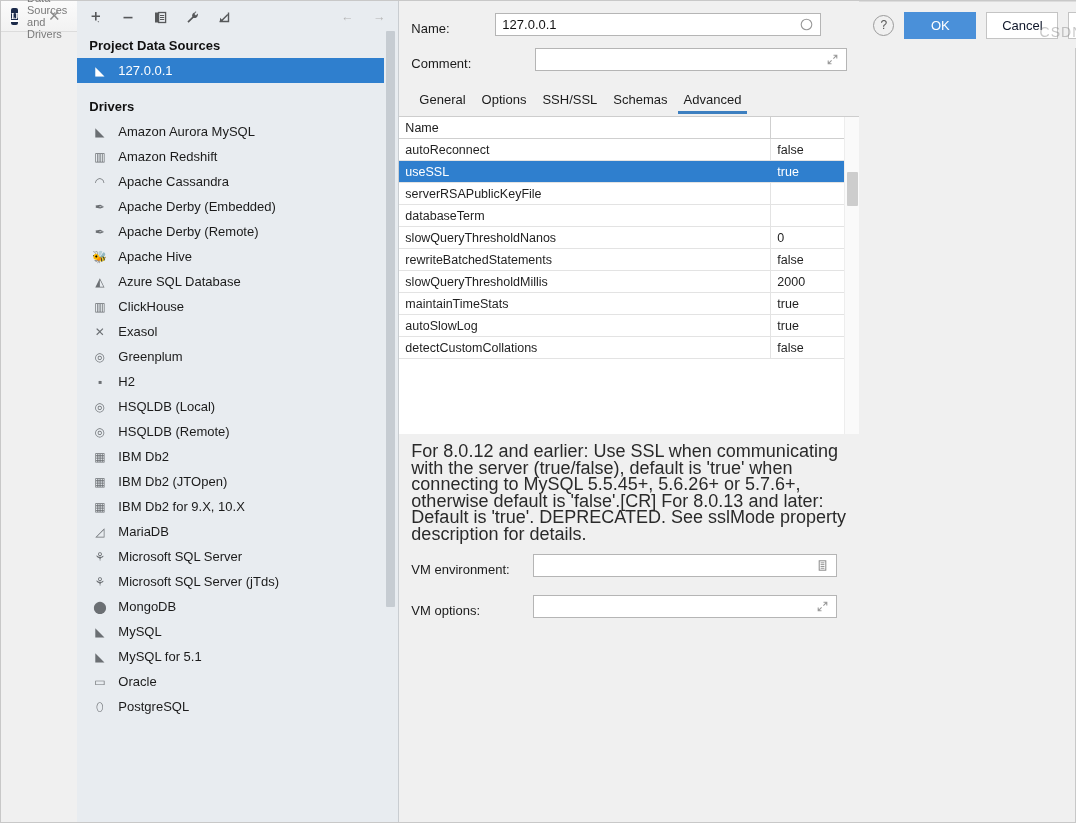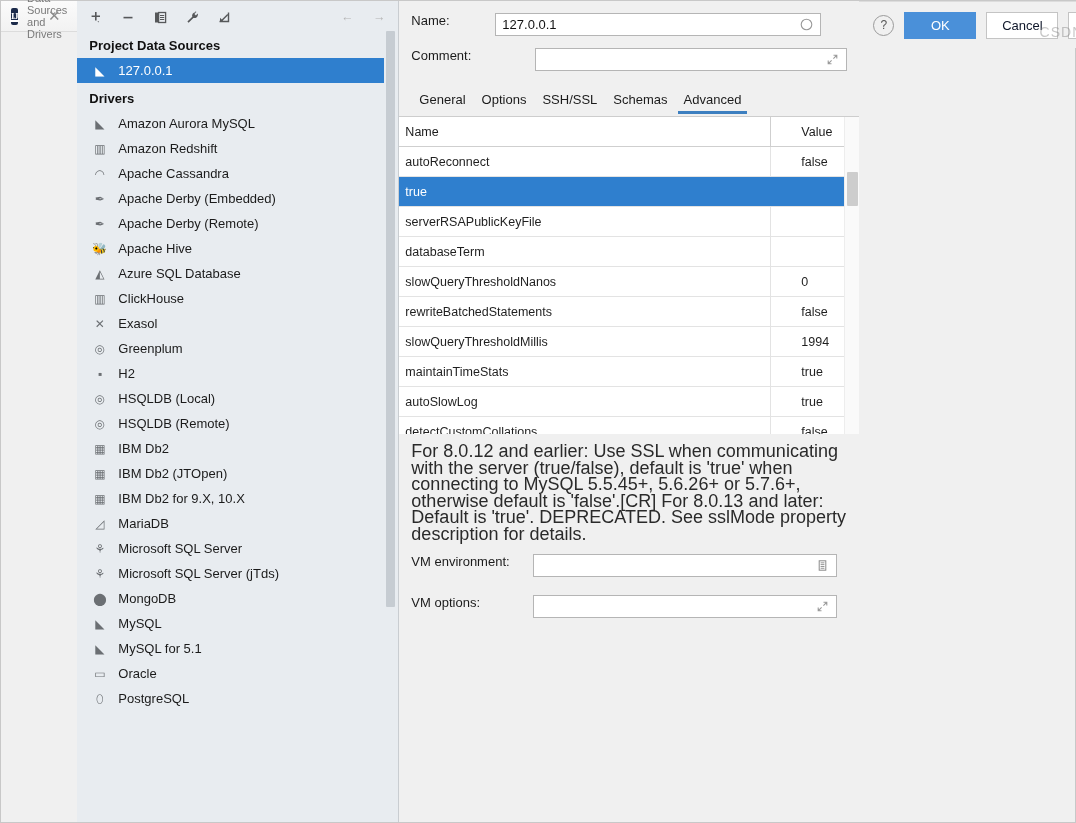--- a/index.html
+++ b/index.html
@@ -111,21 +111,21 @@
   }
 
   
   #right {
     flex: 1; background: #f0f0f0;
     display: flex; flex-direction: column;
     min-width: 0; padding: 0;
   }
 
   .field-row {
-    display: flex; align-items: flex-start;
+    display: flex; align-items: flex-end;
     margin: 0 12px 0 12px;
   }
   #name-row { margin-top: 12px; }
   #comment-row { margin-top: 12px; gap: 40px; }
   .field-label {
     width: 84px; min-width: 84px;
     font-size: 13px; color: #1b1b1b;
   }
   .textfield {
     height: 23px; background: #fff;
@@ -163,21 +163,21 @@
   
   #table-wrap {
     margin: 2px 0 0 0;
     border-top: 1px solid #cdcdcd;
     background: #fff;
     height: 318px; min-height: 318px;
     position: relative; overflow: hidden;
     display: flex;
   }
   #table { flex: 1; min-width: 0; }
-  .trow { display: flex; height: 30px; border-bottom: 1px solid #e3e3e3; gap: 24px; }
+  .trow { display: flex; height: 22px; border-bottom: 1px solid #e3e3e3; }
   .trow.header { border-bottom: 1px solid #cfcfcf; }
   .trow.selected { background: #2f7fce; color: #fff; }
   .cell-name {
     width: 372px; min-width: 372px;
     display: flex; align-items: center;
     padding-left: 6px; font-size: 12.5px;
     border-right: 1px solid #e3e3e3;
   }
   .trow.header .cell-name { border-right: 1px solid #cfcfcf; }
   .trow.selected .cell-name { border-right: 1px solid #2f7fce; }
@@ -299,21 +299,21 @@
       </div>
 
       <div id="left-scrollarea">
         <div class="group-title">Project Data Sources</div>
         <div id="data-sources-list">
             <div class="tree-row selected">
               <span class="ic">◣</span>
               <span>127.0.0.1</span>
             </div>
           </div>
-        <div class="group-title" style="padding-top:8px;">Drivers</div>
+        <div class="group-title" style="padding-top:16px;">Drivers</div>
         <div id="drivers-list">
             <div class="tree-row">
               <span class="ic">◣</span>
               <span>Amazon Aurora MySQL</span>
             </div>
             <div class="tree-row">
               <span class="ic">▥</span>
               <span>Amazon Redshift</span>
             </div>
             <div class="tree-row">
@@ -444,47 +444,47 @@
           <div class="tab">Options</div>
           <div class="tab">SSH/SSL</div>
           <div class="tab">Schemas</div>
           <div class="tab active">Advanced</div>
         </div>
 
       <div id="table-wrap">
         <div id="table">
             <div class="trow header">
               <div class="cell-name">Name</div>
-              <div class="cell-val">Value</div>
             </div>
             <div class="trow">
               <div class="cell-name">autoReconnect</div>
               <div class="cell-val">false</div>
             </div>
             <div class="trow selected">
+              <div class="cell-name">useSSL</div>
               <div class="cell-val">true</div>
             </div>
             <div class="trow">
               <div class="cell-name">serverRSAPublicKeyFile</div>
               <div class="cell-val"></div>
             </div>
             <div class="trow">
               <div class="cell-name">databaseTerm</div>
             </div>
             <div class="trow">
               <div class="cell-name">slowQueryThresholdNanos</div>
               <div class="cell-val">0</div>
             </div>
             <div class="trow">
               <div class="cell-name">rewriteBatchedStatements</div>
               <div class="cell-val">false</div>
             </div>
             <div class="trow">
               <div class="cell-name">slowQueryThresholdMillis</div>
-              <div class="cell-val">1994</div>
+              <div class="cell-val">2000</div>
             </div>
             <div class="trow">
               <div class="cell-name">maintainTimeStats</div>
               <div class="cell-val">true</div>
             </div>
             <div class="trow">
               <div class="cell-name">autoSlowLog</div>
               <div class="cell-val">true</div>
             </div>
             <div class="trow">

